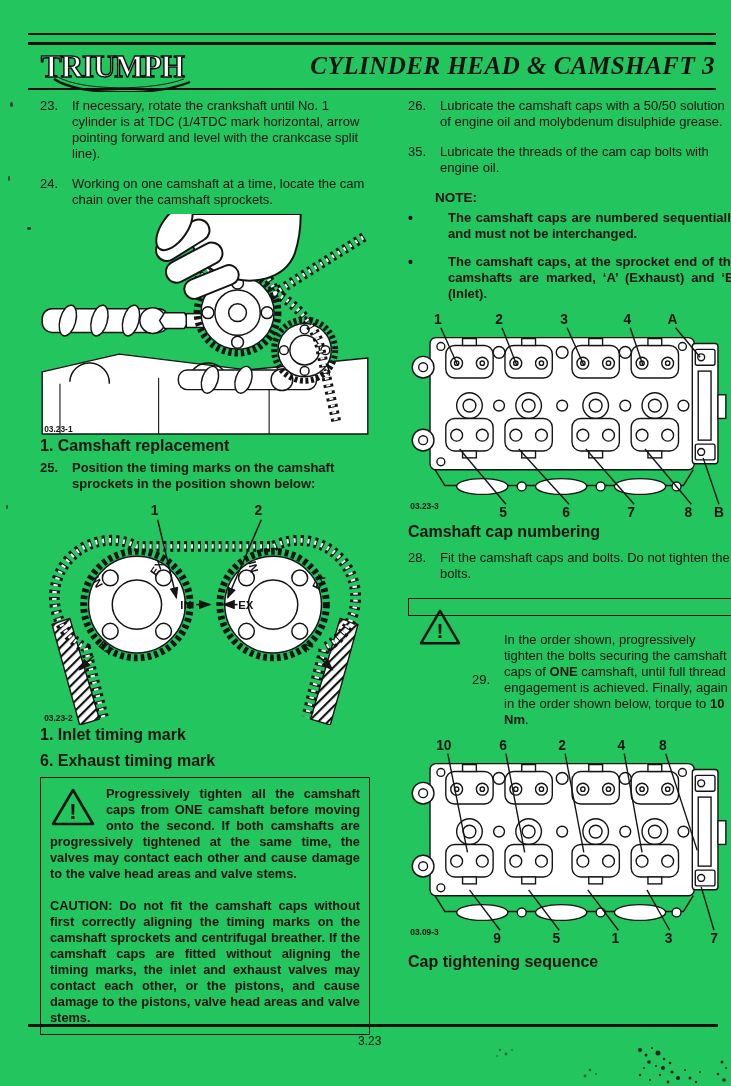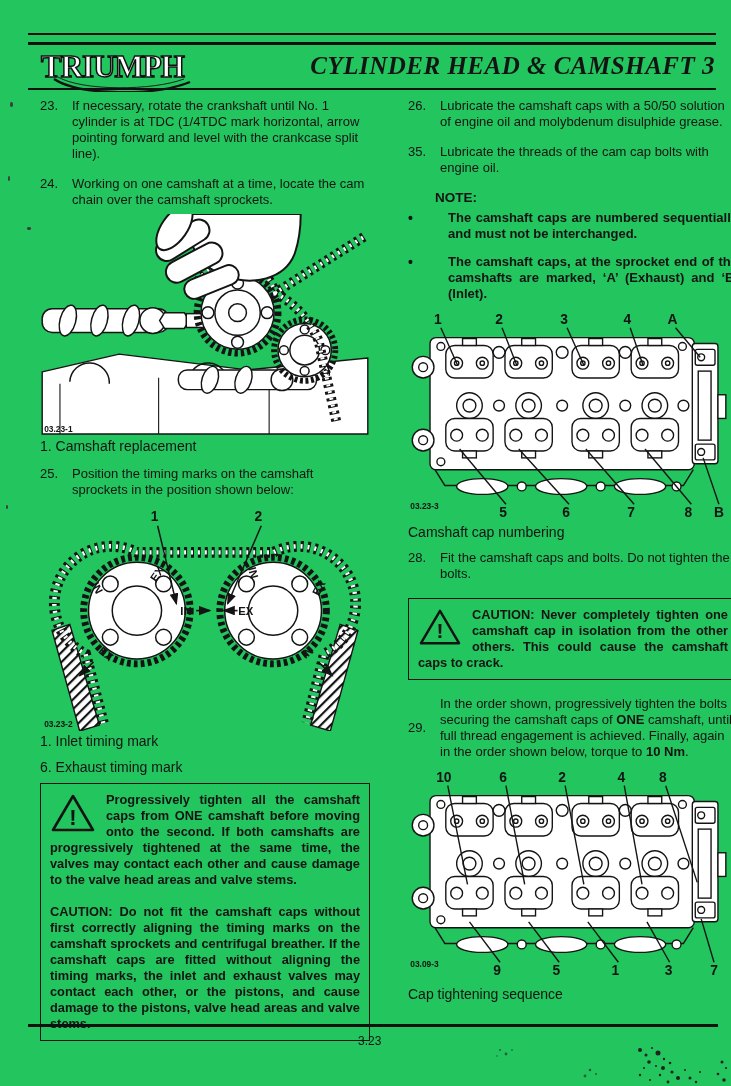--- a/index.html
+++ b/index.html
@@ -5,21 +5,21 @@
   html,body{margin:0;padding:0;background:#fff;}
   .page{position:relative;width:731px;height:1086px;background:#22c55e;overflow:hidden;
         font-family:"Liberation Sans",sans-serif;color:#141414;}
   .rule{position:absolute;background:#111;}
   .col{position:absolute;top:95px;width:330px;font-size:13px;line-height:16px;}
   #col-left{left:40px;}
   #col-right{left:408px;}
   .item{display:flex;}
   .item .num{width:32px;flex:none;}
   .item .itxt{flex:1;}
-  .cap{font-weight:normal;font-size:14px;}
+  .cap{font-weight:bold;font-size:16px;}
   .caution{border:1.7px solid #111;padding:8px 9px;font-weight:bold;text-align:justify;
            font-size:12.8px;line-height:16px;}
   .caution p{margin:0;}
   .caution p + p{margin-top:16px;}
   .warn{float:left;margin:1px 10px 2px 0;}
   .note-label{font-weight:bold;font-size:13.5px;padding-left:27px;}
   .note-row{display:flex;}
   .note-row .blt{width:40px;flex:none;font-size:14px;font-weight:bold;}
   .note-row .btxt{flex:1;font-weight:bold;text-align:justify;}
   .fig{display:block;}
@@ -197,21 +197,21 @@
         <rect x="118" y="26" width="60" height="22" rx="11" transform="rotate(-32 128 38)"></rect>
         <rect x="128" y="48" width="62" height="22" rx="11" transform="rotate(-28 138 60)"></rect>
         <rect x="146" y="66" width="58" height="20" rx="10" transform="rotate(-22 156 76)"></rect>
         <ellipse cx="136" cy="14" rx="26" ry="13" transform="rotate(-55 136 14)"></ellipse>
       </g>
       <text class="figlabel" x="4" y="221">03.23-1</text>
     </svg>
 
     <div class="cap" style="margin-top:2px;">1. Camshaft replacement</div>
 
-    <div class="item" style="margin-top:12px;">
+    <div class="item" style="margin-top:6px;font-weight:bold;">
       <span class="num">25.</span>
       <div class="itxt">Position the timing marks on the camshaft sprockets in the position shown below:</div>
     </div>
 
     <svg class="fig" style="margin-top:8px;" width="330" height="225" viewBox="0 0 334 228">
       <g stroke="#141414" stroke-width="1.4">
         <polygon points="12,126 30,120 60,222 40,228" fill="url(#hatch)"></polygon>
         <polygon points="304,120 322,126 294,228 274,222" fill="url(#hatch)"></polygon>
       </g>
       <g stroke="#141414" fill="#fff" stroke-width="1.5">
@@ -334,21 +334,20 @@
       <div class="itxt">Fit the camshaft caps and bolts. Do not tighten the bolts.</div>
     </div>
 
     <div class="caution" style="margin-top:16px;">
       <span class="warn">
         <svg width="44" height="38" viewBox="0 0 46 40">
           <path d="M23,3 L43,37 H3 Z" fill="none" stroke="#141414" stroke-width="2.6" stroke-linejoin="round"></path>
           <text x="23" y="32" text-anchor="middle" font-size="22" font-weight="bold" fill="#141414">!</text>
         </svg>
       </span>
-      <p>CAUTION: Never completely tighten one camshaft cap in isolation from the other others.  This could cause the camshaft caps to crack.</p>
     </div>
 
     <div class="item" style="margin-top:16px;align-items:center;">
       <span class="num">29.</span>
       <div class="itxt"><span>In the order shown, progressively tighten the bolts securing the camshaft caps of </span><b>ONE</b><span> camshaft, until full thread engagement is achieved.  Finally, again in the order shown below, torque to </span><b>10 Nm</b><span>.</span></div>
     </div>
 
     <svg class="fig" style="margin-top:6px;" width="330" height="212" viewBox="0 0 334 215">
       <use href="#headg"></use>
       <g stroke="#141414" stroke-width="1.4">

